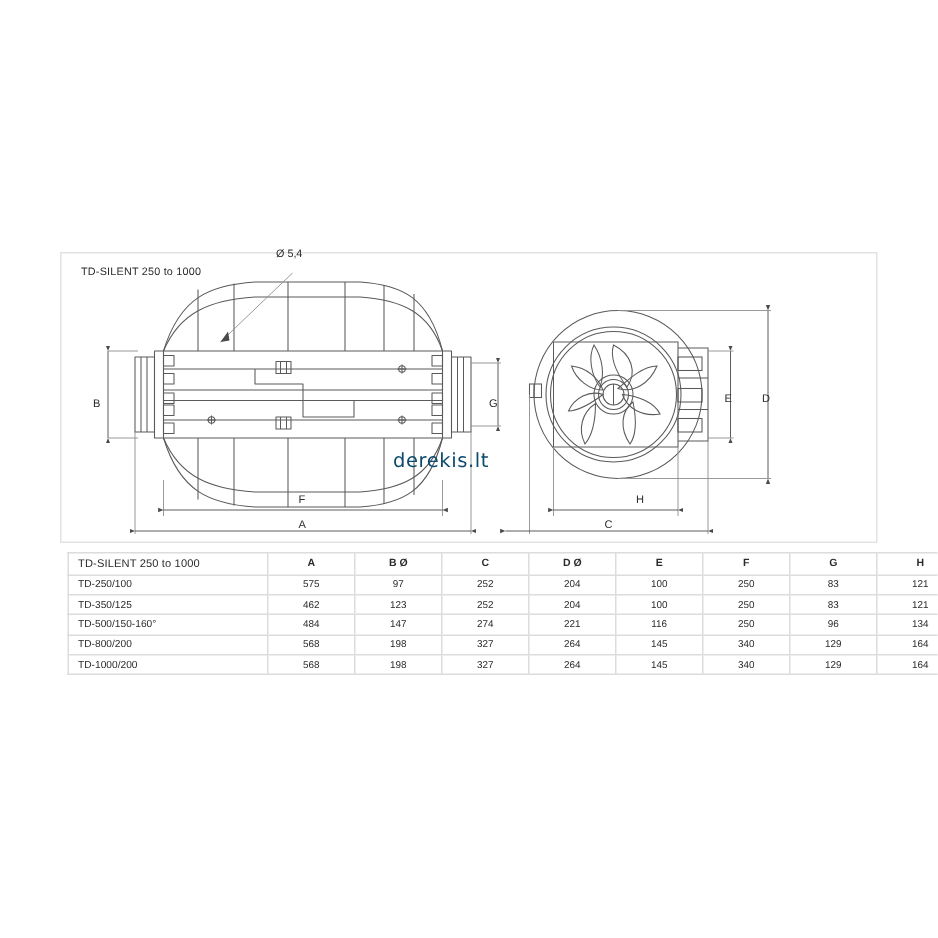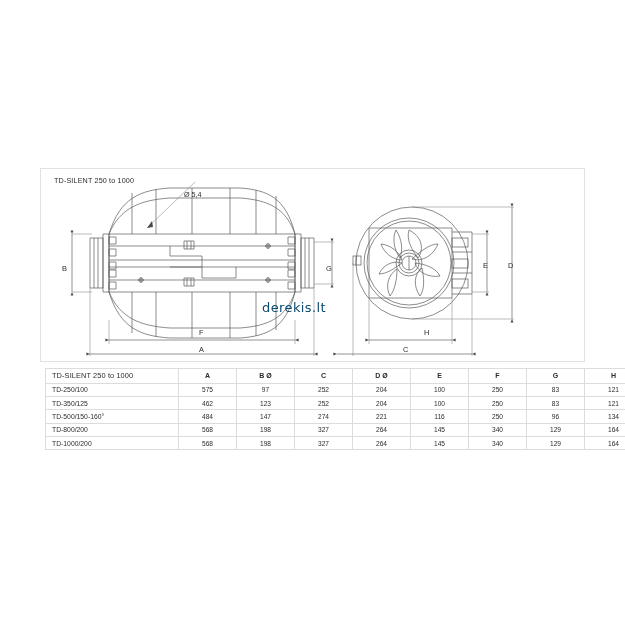--- a/index.html
+++ b/index.html
@@ -51,21 +51,21 @@
     top: 176px;
     font-size: 7.2px;
     letter-spacing: 0.15px;
     color: #2b2b2b;
     white-space: nowrap;
   }
 
   #diameter-note {
     position: absolute;
     left: 184px;
-    top: 190px;
+    top: 164px;
     font-size: 7.2px;
     color: #2b2b2b;
     white-space: nowrap;
   }
 
   .dim-letter {
     position: absolute;
     font-size: 7.4px;
     color: #2b2b2b;
     text-align: center;

